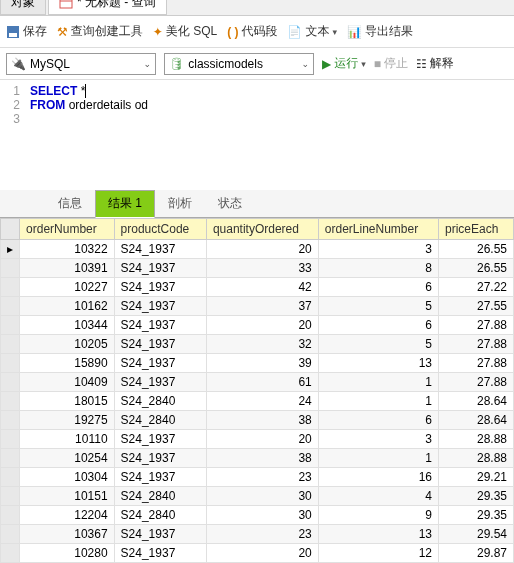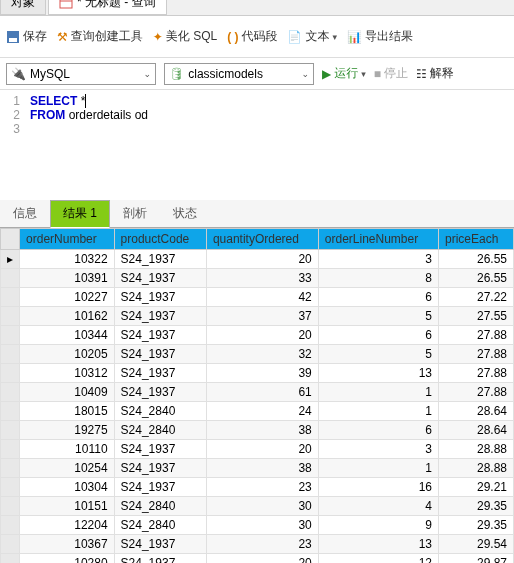--- a/index.html
+++ b/index.html
@@ -1,40 +1,40 @@
 <!DOCTYPE html>
 <html><head>
 <meta charset="utf-8">
 <style>
 * { margin: 0; padding: 0; box-sizing: border-box; font-family: "Microsoft YaHei", Arial, sans-serif; font-size: 12px; }
 body { background: #fff; width: 514px; height: 563px; overflow: hidden; }
 .tabs-top { display: flex; background: #f0f0f0; border-bottom: 1px solid #ccc; height: 16px; align-items: flex-end; }
 .tab-top { padding: 3px 10px; border: 1px solid #ccc; background: #fff; margin-right: 2px; display: flex; align-items: center; gap: 4px; cursor: pointer; }
 .tab-top.inactive { background: #e8e8e8; }
 .icon-sm { width: 14px; height: 14px; display: inline-block; }
-.toolbar { display: flex; align-items: center; padding: 4px 6px; gap: 10px; border-bottom: 1px solid #ddd; height: 42px; }
+.toolbar { display: flex; align-items: center; padding: 4px 6px; gap: 10px; border-bottom: 1px solid #ddd; height: 32px; }
 .tb-item { display: flex; align-items: center; gap: 3px; cursor: pointer; color: #333; }
 .tb-item.disabled { color: #aaa; }
 .conn-bar { display: flex; align-items: center; padding: 4px 6px; gap: 8px; border-bottom: 1px solid #ddd; height: 32px; }
 .combo { display: flex; align-items: center; border: 1px solid #999; background: #fff; height: 22px; padding: 0 4px; width: 150px; justify-content: space-between; }
 .combo .lbl { display: flex; align-items: center; gap: 4px; }
 .run-btn { color: #2a8a2a; display: flex; align-items: center; gap: 3px; cursor: pointer; }
 .editor { padding: 4px 0; height: 70px; font-family: Consolas, monospace; font-size: 13px; }
 .line { display: flex; }
 .gutter { width: 30px; text-align: right; color: #999; padding-right: 10px; user-select: none; }
 .code { white-space: pre; }
 .kw { color: #0000cc; font-weight: bold; }
 .ident { color: #000; }
 .cursor { border-left: 1px solid #000; animation: blink 1s infinite; }
 @keyframes blink { 50% { opacity: 0; } }
-.result-tabs { display: flex; border-bottom: 1px solid #aaa; margin-top: 40px; background: #f5f5f5; }
+.result-tabs { display: flex; border-bottom: 1px solid #aaa; margin-top: 40px; background: #f5f5f5; padding-left: 45px; }
 .rtab { padding: 4px 12px; border: 1px solid transparent; cursor: pointer; color: #555; }
 .rtab.active { background: #84cc16; border: 1px solid #aaa; border-bottom: 1px solid #fff; margin-bottom: -1px; color: #000; }
 .grid { width: 100%; border-collapse: collapse; }
-.grid th { background: #0ea5e9; border: 1px solid #ccc; text-align: left; padding: 3px 6px; font-weight: normal; color: #333; }
+.grid th { background: #fef9c3; border: 1px solid #ccc; text-align: left; padding: 3px 6px; font-weight: normal; color: #333; }
 .grid td { border: 1px solid #e0e0e0; padding: 2px 6px; text-align: right; height: 18px; }
 .grid td.pcode { text-align: left; }
 .grid tr:nth-child(even) td { background: #f7f7f7; }
 .rowptr { width: 10px; text-align: center !important; background: #e8e8e8 !important; }
 .chev { font-size: 9px; color: #555; }
 .brace { color: #d97a00; font-weight: bold; }
 .green-tri { color: #2a8a2a; }
 .blue { color: #2266cc; }
 .orange { color: #d97a00; }
 </style>
@@ -191,21 +191,21 @@
       <tr>
         <td class="rowptr"></td>
         <td>10205</td>
         <td class="pcode">S24_1937</td>
         <td>32</td>
         <td>5</td>
         <td>27.88</td>
       </tr>
       <tr>
         <td class="rowptr"></td>
-        <td>10312</td>
+        <td>15890</td>
         <td class="pcode">S24_1937</td>
         <td>39</td>
         <td>13</td>
         <td>27.88</td>
       </tr>
       <tr>
         <td class="rowptr"></td>
         <td>10409</td>
         <td class="pcode">S24_1937</td>
         <td>61</td>

